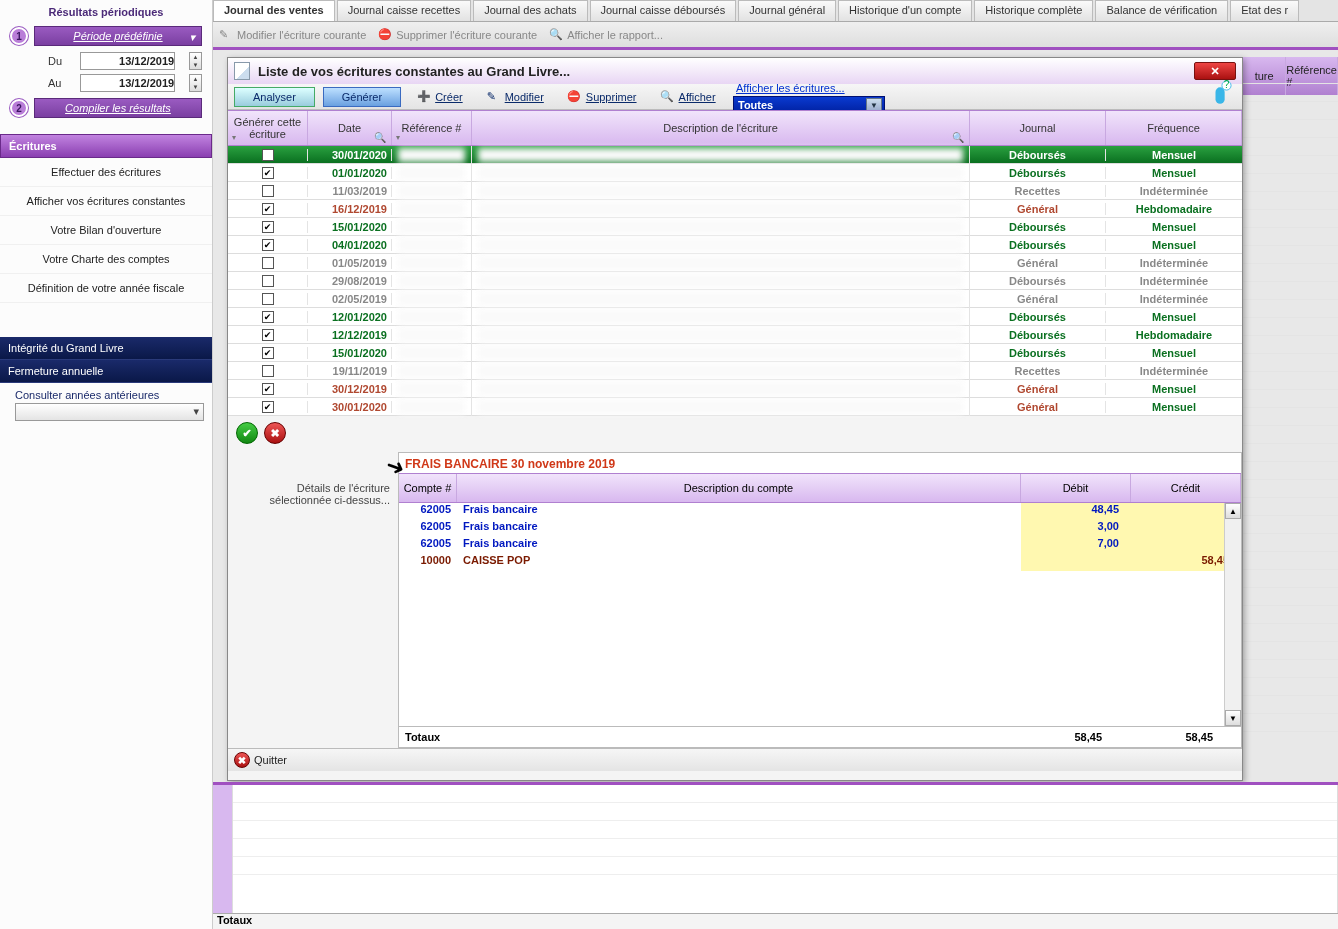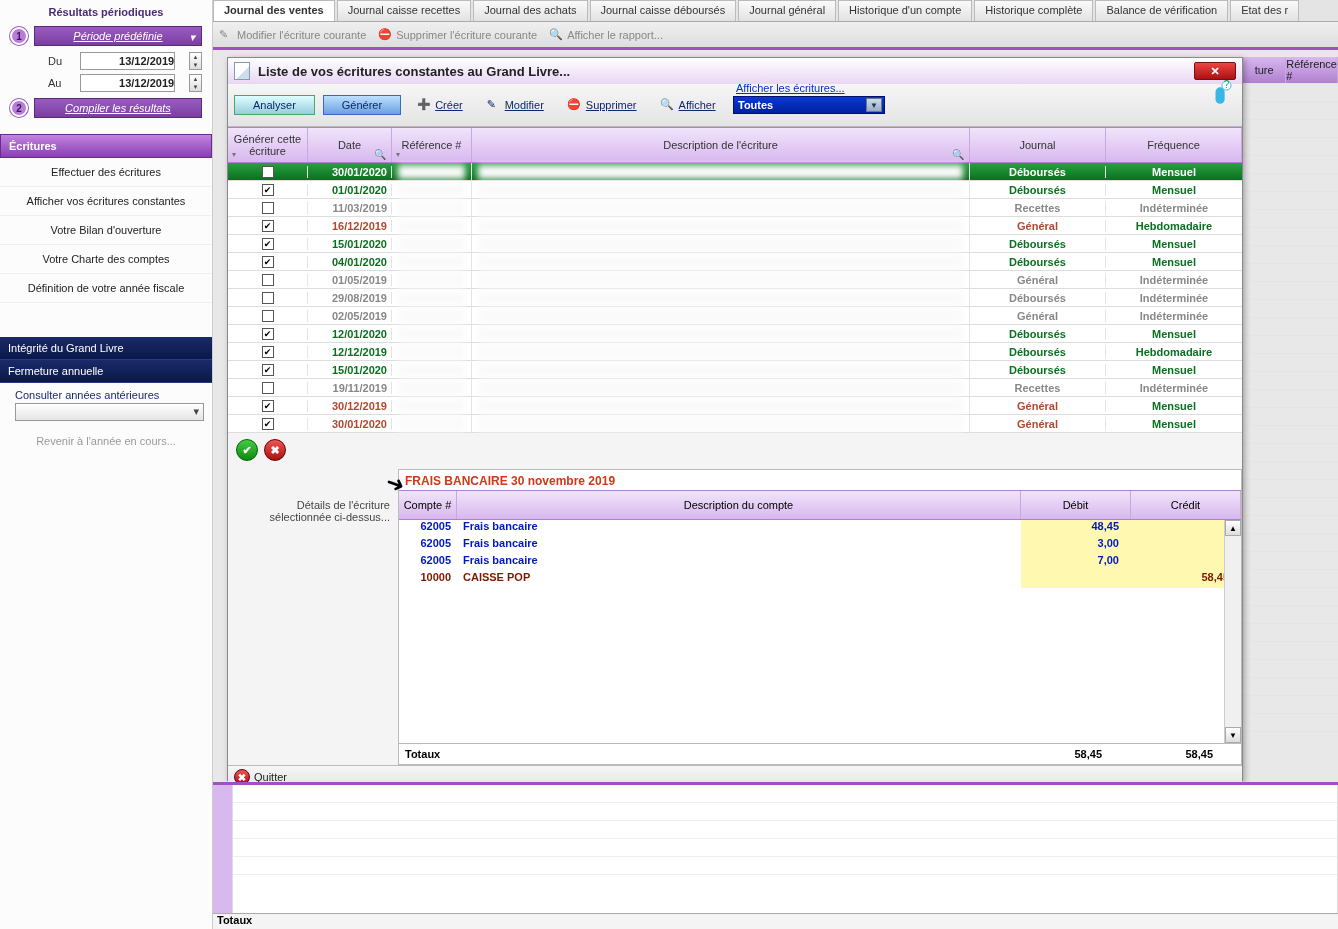--- a/index.html
+++ b/index.html
@@ -38,21 +38,21 @@
   .tlink { color:#888; cursor:pointer; display:flex; align-items:center; gap:4px; }
   .tlink .tico { width:14px; height:14px; display:inline-block; }
 
   
   .modal { position:absolute; left:14px; top:57px; width:1016px; height:724px; background:#f4f4f4; border:1px solid #888; box-shadow:2px 2px 6px rgba(0,0,0,.3); }
   .modal-title { height:26px; background:linear-gradient(#fff,#e8d6f4); display:flex; align-items:center; padding:0 6px; gap:8px; }
   .modal-title .doc-icon { width:16px; height:18px; background:linear-gradient(135deg,#fff 60%,#cde 60%); border:1px solid #89a; }
   .modal-title .ttxt { font-weight:bold; font-size:13px; color:#222; flex:1; }
   .close-btn { width:42px; height:18px; background:linear-gradient(#e44,#a11); border:1px solid #711; color:#fff; display:flex; align-items:center; justify-content:center; font-weight:bold; cursor:pointer; border-radius:2px; }
 
-  .modal-head2 { height:43px; background:linear-gradient(#f6f6f6,#e4e4e4); display:flex; align-items:center; padding:4px 6px; position:relative; border-bottom:1px solid #bbb; }
+  .modal-head2 { height:26px; background:linear-gradient(#f6f6f6,#e4e4e4); display:flex; align-items:center; padding:4px 6px; position:relative; border-bottom:1px solid #bbb; }
   .seg { display:flex; align-items:center; gap:8px; }
   .pill-btn { padding:3px 18px; border:1px solid #4a6; background:linear-gradient(#dff,#9cd); color:#0a2a6a; cursor:pointer; }
   .pill-btn.sel { background:linear-gradient(#bde0ff,#6aa0e0); border-color:#3a6ac0; }
   .act-btn { display:flex; align-items:center; gap:4px; padding:2px 8px; color:#0a2a6a; cursor:pointer; }
   .act-btn .ic { width:14px; height:14px; display:inline-block; }
   .afficher-label { position:absolute; top:-2px; left:508px; color:#0030d0; text-decoration:underline; font-size:11px; }
   .combo { position:absolute; left:505px; top:12px; width:152px; height:18px; background:linear-gradient(#0a3ad0,#0020a0); border:1px solid #001070; color:#fff; font-weight:bold; padding:1px 4px; display:flex; align-items:center; }
   .combo .dd { position:absolute; right:2px; width:16px; height:14px; background:linear-gradient(#cde,#9ac); border:1px solid #678; color:#234; display:flex; align-items:center; justify-content:center; font-size:8px; }
   .help-ic { position:absolute; right:10px; top:-4px; width:22px; height:28px; }
 
@@ -120,21 +120,21 @@
 
   .quit-row { background:linear-gradient(#f6f6f6,#e4e4e4); border-top:1px solid #bbb; display:flex; align-items:center; padding:3px 6px; }
   .quit { display:flex; align-items:center; gap:4px; color:#222; cursor:pointer; }
   .totaux-bar { display:flex; border-top:1px solid #bbb; font-weight:bold; }
   .tx-l { width:228px; padding:4px 6px; }
   .tx-fill { flex:1; }
   .tx-db { width:110px; text-align:right; padding:4px 12px 4px 0; }
   .tx-cr { width:127px; text-align:right; padding:4px 28px 4px 0; }
 
   
-  .bg-head-row { position:absolute; top:57px; right:0; left:1030px; height:26px; background:linear-gradient(#d8b8ef,#b080d0); display:flex; align-items:stretch; }
+  .bg-head-row { position:absolute; top:57px; right:0; left:1030px; height:38px; background:linear-gradient(#d8b8ef,#b080d0); display:flex; align-items:stretch; }
   .bg-head-row .bgh { flex:1; border-right:1px solid #c8a8e0; display:flex; align-items:center; justify-content:center; color:#222; }
   .bg-rows { position:absolute; top:83px; right:0; left:1030px; bottom:150px; }
   .bg-rows div { height:18px; border-top:1px solid #e4e4e4; }
 
   .bottom-grid { position:absolute; left:0; right:0; bottom:16px; top:782px; border-top:3px solid #a050c0; background:#fff; }
   .bottom-grid .bcol { position:absolute; top:0; bottom:0; border-right:1px solid #ddd; }
   .bc-a { width:20px; left:0; background:#d8b8ef; }
   .bc-b { left:20px; right:0; }
   .brow { height:18px; border-bottom:1px solid #eee; display:flex; }
   .totaux-lbl { position:absolute; left:0; bottom:0; right:0; height:16px; border-top:1px solid #aaa; font-weight:bold; padding-left:4px; background:#f4f4f4; }
@@ -179,21 +179,20 @@
     </div>
 
   <div class="dark-panel" id="dark-panel">
       <div class="dp-item">Intégrité du Grand Livre</div>
       <div class="dp-item">Fermeture annuelle</div>
     </div>
   <div class="consult-row">
     <div>Consulter années antérieures</div>
     <div class="consult-dd"></div>
   </div>
-  <span class="gray-link">Revenir à l'année en cours...</span>
 </div>
 
 <div class="main">
   <div class="tabs" id="tabs">
       <div class="tab active">Journal des ventes</div>
       <div class="tab">Journal caisse recettes</div>
       <div class="tab">Journal des achats</div>
       <div class="tab">Journal caisse déboursés</div>
       <div class="tab">Journal général</div>
       <div class="tab">Historique d'un compte</div>

